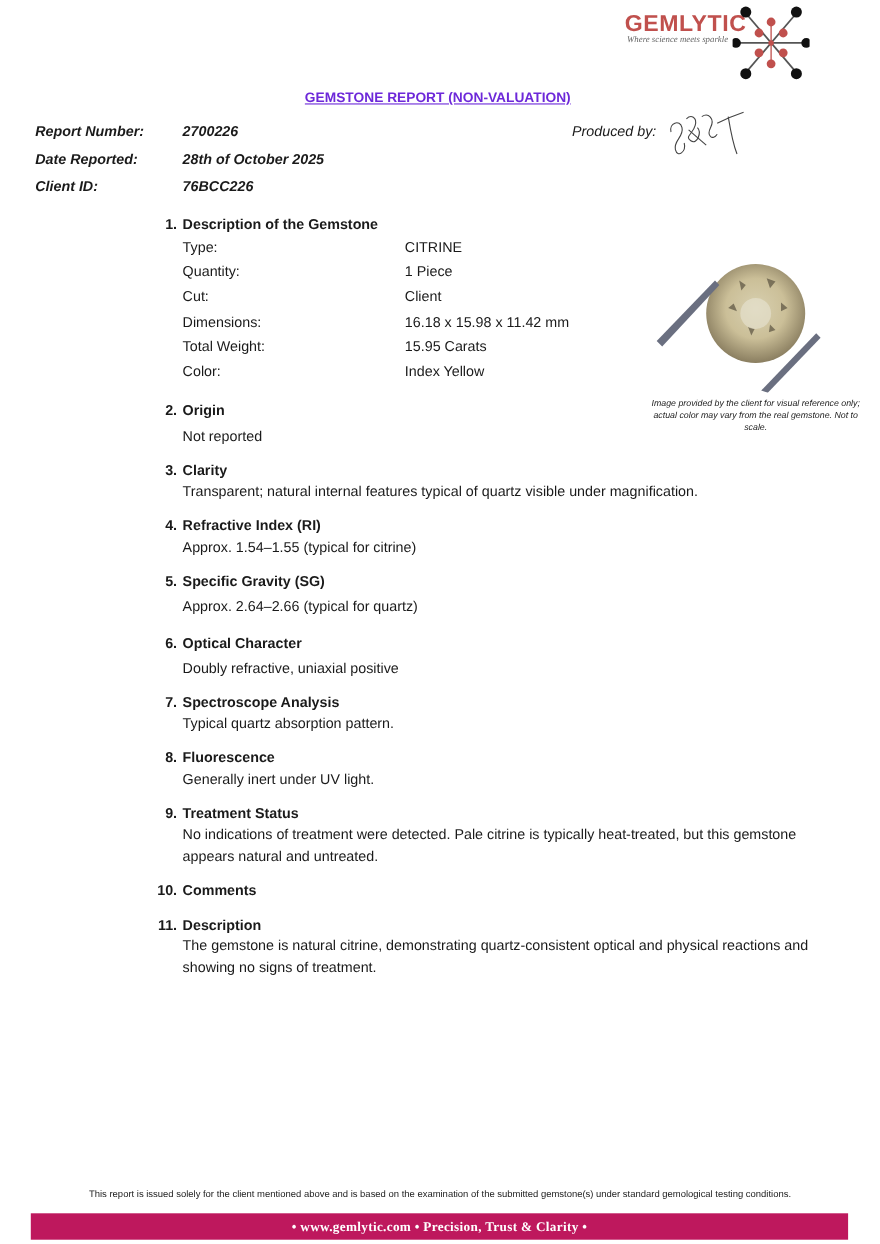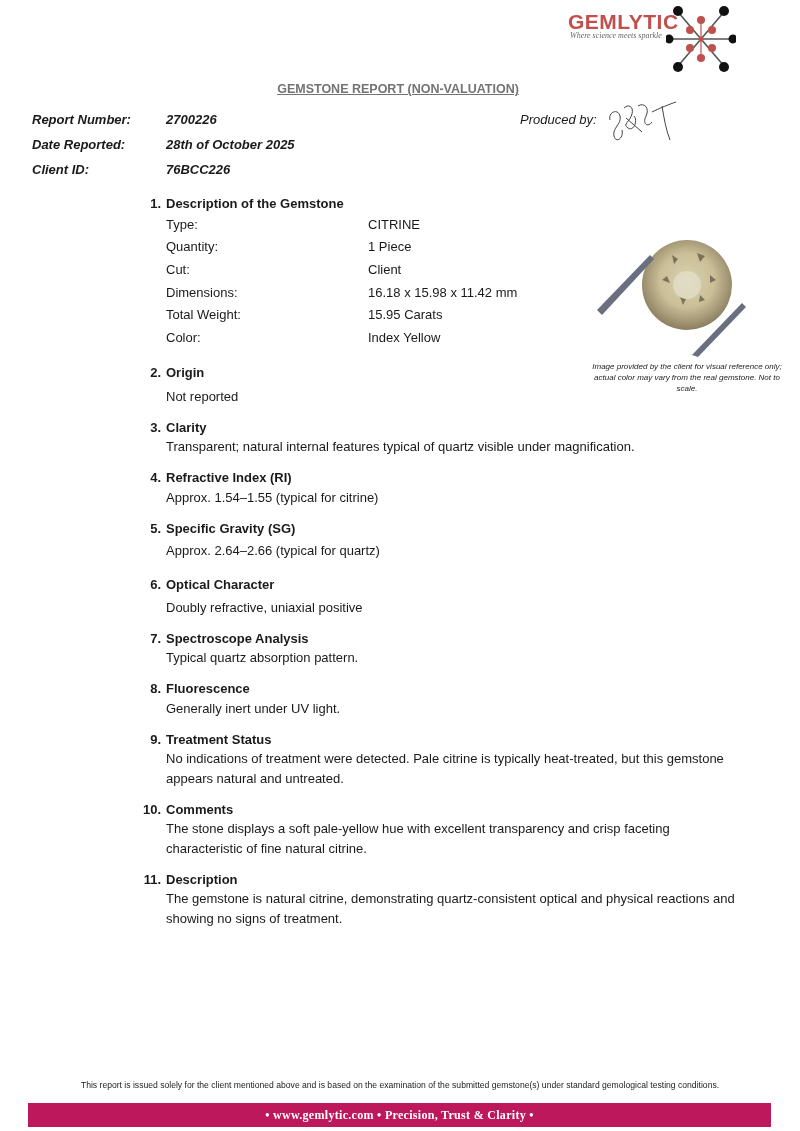--- a/index.html
+++ b/index.html
@@ -4,21 +4,21 @@
   <style>
     * { box-sizing: border-box; margin: 0; padding: 0; }
     html, body { width: 800px; height: 1131px; background: #ffffff; }
     body { position: relative; font-family: "Liberation Sans", "DejaVu Sans", sans-serif; color: #1a1a1a; overflow: hidden; }
 
     .logo { position: absolute; left: 566px; top: 4px; width: 230px; height: 70px; }
     .logo-word { position: absolute; left: 2px; top: 6px; font-size: 21px; font-weight: bold; color: #c0504d; letter-spacing: 0.5px; font-family: "Liberation Sans", sans-serif; }
     .logo-tag { position: absolute; left: 4px; top: 27px; font-size: 8px; font-style: italic; color: #666; font-family: "Liberation Serif", serif; white-space: nowrap; }
     .logo-mark { position: absolute; left: 100px; top: 0px; width: 70px; height: 70px; }
 
-    .report-title { position: absolute; left: 0; width: 796px; top: 82px; text-align: center; font-size: 12.5px; font-weight: bold; color: #737373; text-decoration: underline; }
+    .report-title { position: absolute; left: 0; width: 796px; top: 82px; text-align: center; font-size: 12.5px; font-weight: bold; color: #6d28d9; text-decoration: underline; }
 
     .meta { position: absolute; left: 32px; top: 107px; }
     .meta-row { display: flex; height: 25px; align-items: center; font-size: 13px; font-style: italic; font-weight: bold; }
     .meta-label { width: 134px; }
     .meta-value { }
 
     .produced { position: absolute; left: 520px; top: 107px; font-size: 13px; font-style: italic; color: #1a1a1a; height: 25px; line-height: 25px; }
     .signature { position: absolute; left: 604px; top: 98px; width: 80px; height: 50px; }
 
     .sections { position: absolute; left: 138px; top: 193px; width: 640px; }
@@ -219,21 +219,20 @@
       <span>Treatment Status</span>
     </div>
     <div class="sec-body" style="width:600px;">No indications of treatment were detected. Pale citrine is typically heat-treated, but this gemstone appears natural and untreated.</div>
   </div>
 
   <div class="section">
     <div class="sec-head">
       <span class="sec-num">10.</span>
       <span>Comments</span>
     </div>
-    <div class="sec-body" style="width:600px;">The stone displays a soft pale-yellow hue with excellent transparency and crisp faceting characteristic of fine natural citrine.</div>
   </div>
 
   <div class="section">
     <div class="sec-head">
       <span class="sec-num">11.</span>
       <span>Description</span>
     </div>
     <div class="sec-body" style="width:615px;">The gemstone is natural citrine, demonstrating quartz-consistent optical and physical reactions and showing no signs of treatment.</div>
   </div>
 </div>

